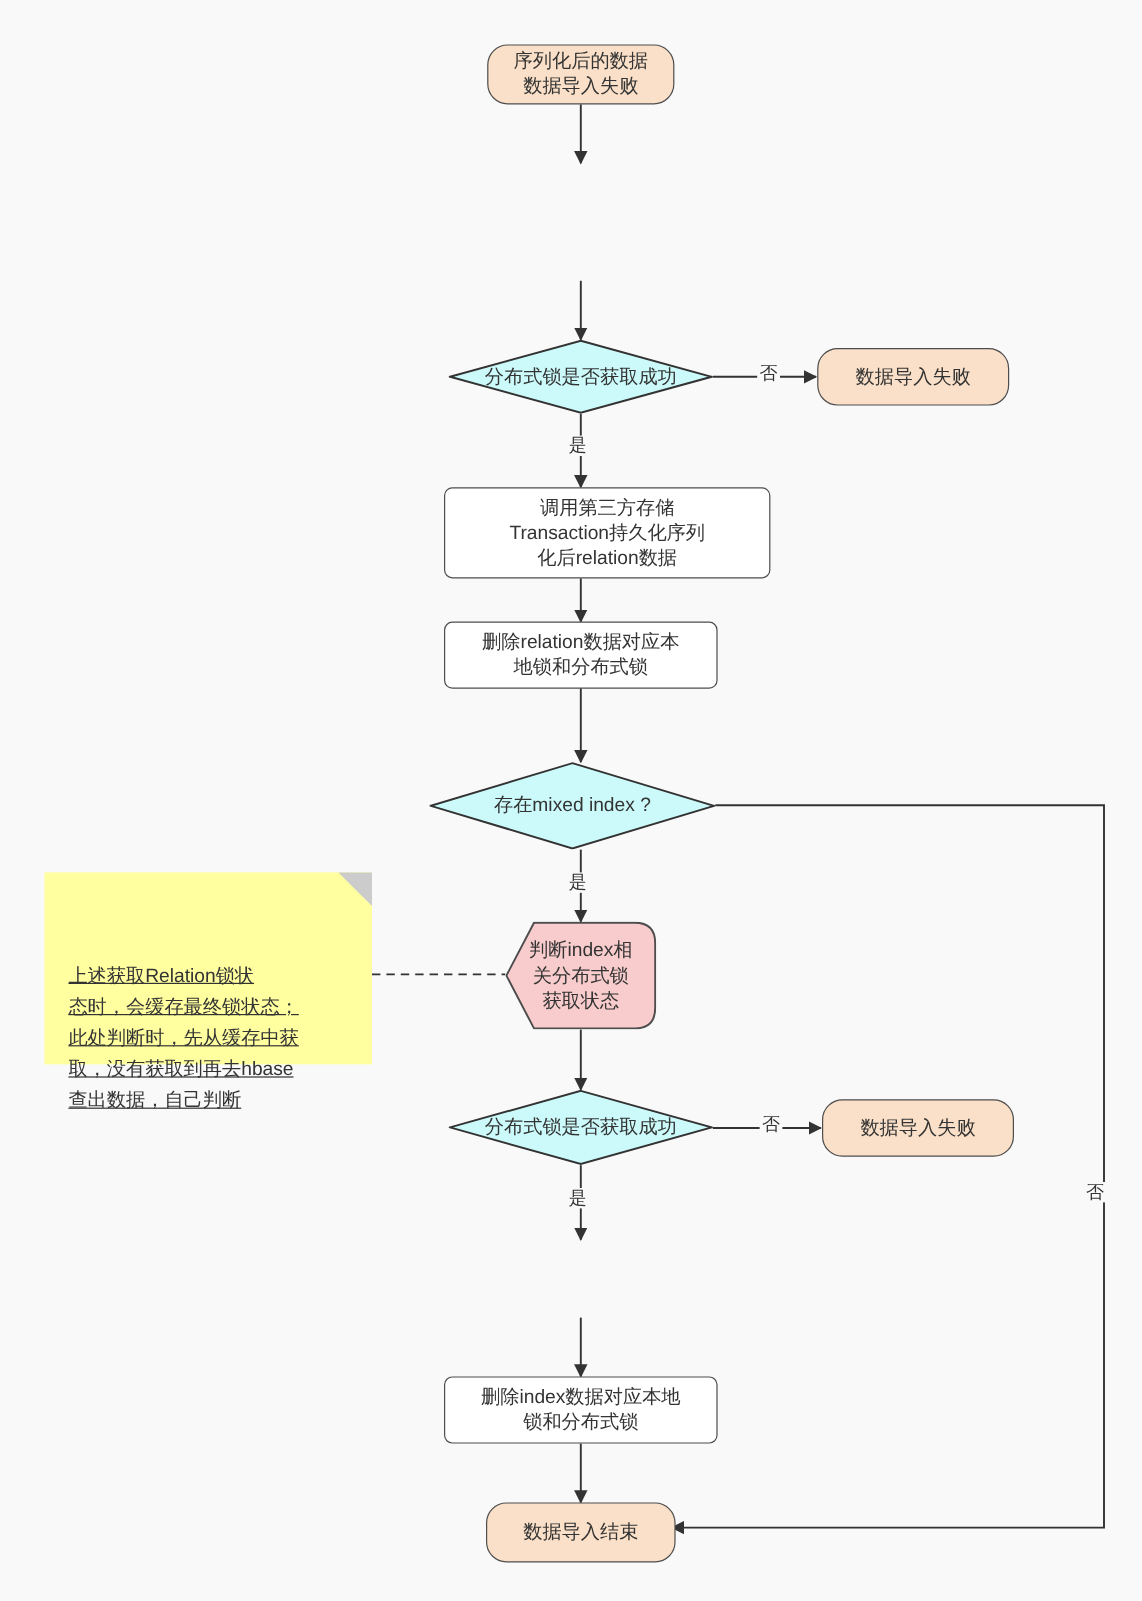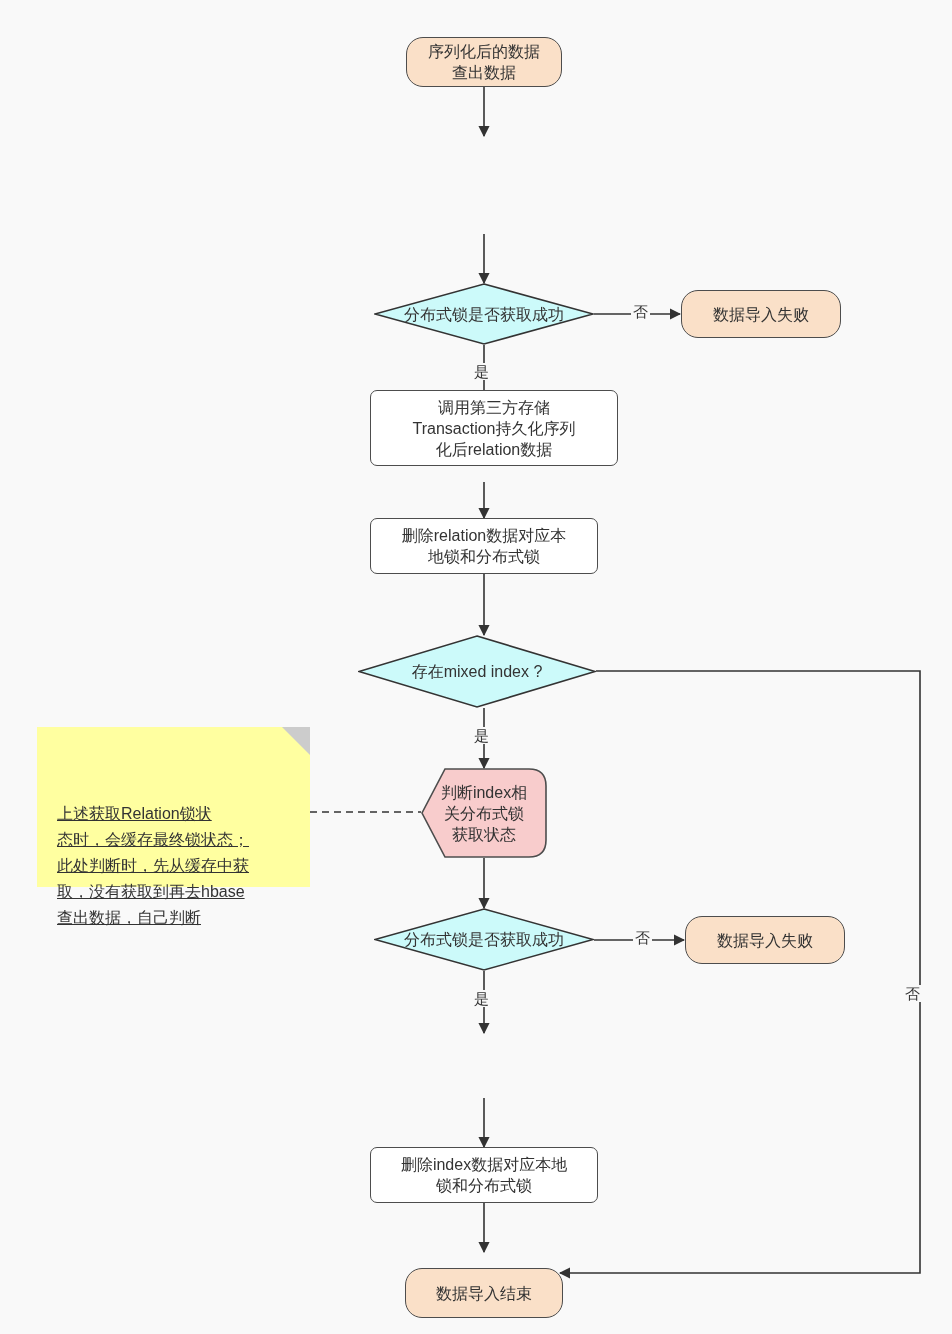--- a/index.html
+++ b/index.html
@@ -161,36 +161,36 @@
       <line x1="484" y1="1098" x2="484" y2="1147" marker-end="url(#arrow)"></line>
 
       <line x1="484" y1="1203" x2="484" y2="1252" marker-end="url(#arrow)"></line>
 
       <line x1="310" y1="812" x2="421" y2="812" stroke-dasharray="7 5"></line>
     </g>
   </svg>
 
   <div class="node terminal" style="left:406px; top:37px; width:156px; height:50px;">
     <span>序列化后的数据
-查出数据</span>
+数据导入失败</span>
   </div>
 
 
   <div class="node decision" style="left:374px; top:283px; width:220px; height:62px;">
     <svg class="dia-shape" viewBox="0 0 220 62" preserveAspectRatio="none">
       <path d="M 110 1 L 219 31 L 110 61 L 1 31 Z" fill="#ccfafa" stroke="#333333" stroke-width="1.6" vector-effect="non-scaling-stroke"></path>
     </svg>
     <span class="dia-text">分布式锁是否获取成功</span>
   </div>
 
   <div class="node terminal" style="left:681px; top:290px; width:160px; height:48px;">
     <span>数据导入失败</span>
   </div>
 
-  <div class="node process" style="left:370px; top:390px; width:248px; height:76px;">
+  <div class="node process" style="left:370px; top:406px; width:272px; height:76px;">
     <span>调用第三方存储
 Transaction持久化序列
 化后relation数据</span>
   </div>
 
   <div class="node process" style="left:370px; top:518px; width:228px; height:56px;text-align:center;">
     <span>删除relation数据对应本
 地锁和分布式锁</span>
   </div>
 
@@ -220,21 +220,21 @@
   <div class="node terminal" style="left:685px; top:916px; width:160px; height:48px;">
     <span>数据导入失败</span>
   </div>
 
 
   <div class="node process" style="left:370px; top:1147px; width:228px; height:56px;">
     <span>删除index数据对应本地
 锁和分布式锁</span>
   </div>
 
-  <div class="node terminal" style="left:405px; top:1252px; width:158px; height:50px;margin-top:16px;">
+  <div class="node terminal" style="left:405px; top:1252px; width:158px; height:50px;">
     <span>数据导入结束</span>
   </div>
 
   <div class="note" style="left:37px; top:727px; width:273px; height:160px;text-decoration:underline;">
     <span class="note-fold"></span>
     <span>上述获取Relation锁状
 态时，会缓存最终锁状态；
 此处判断时，先从缓存中获
 取，没有获取到再去hbase
 查出数据，自己判断</span>

